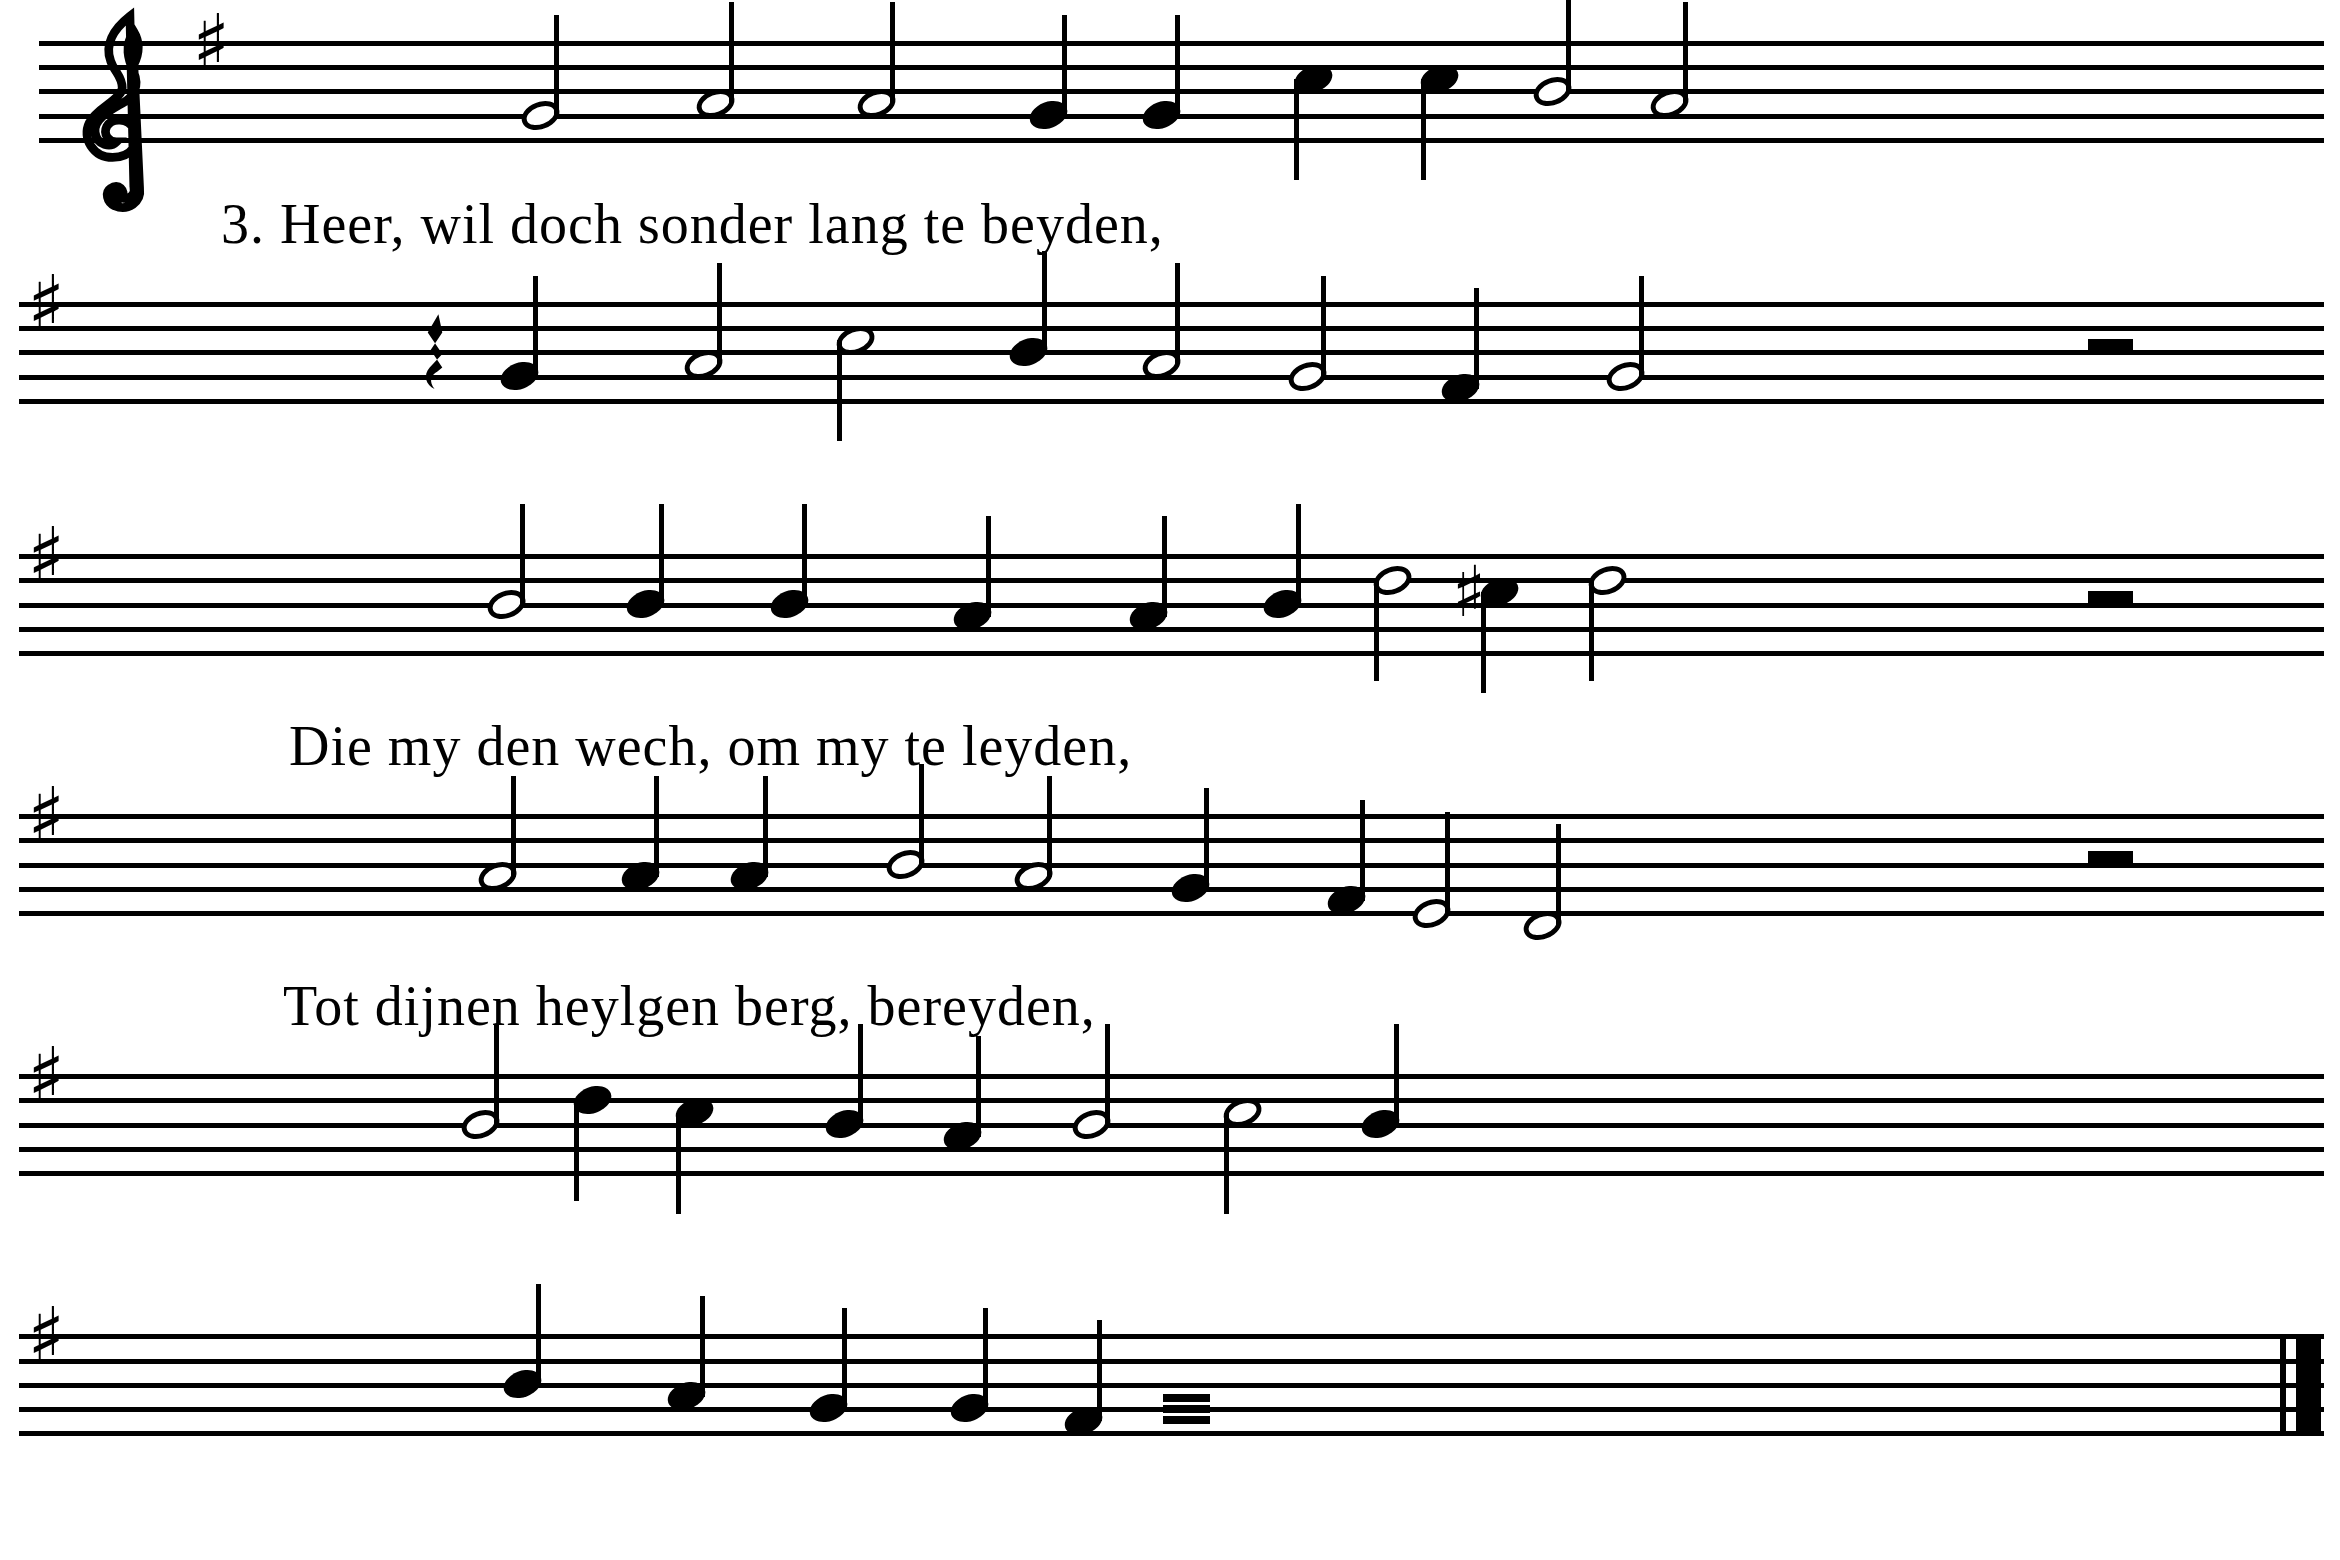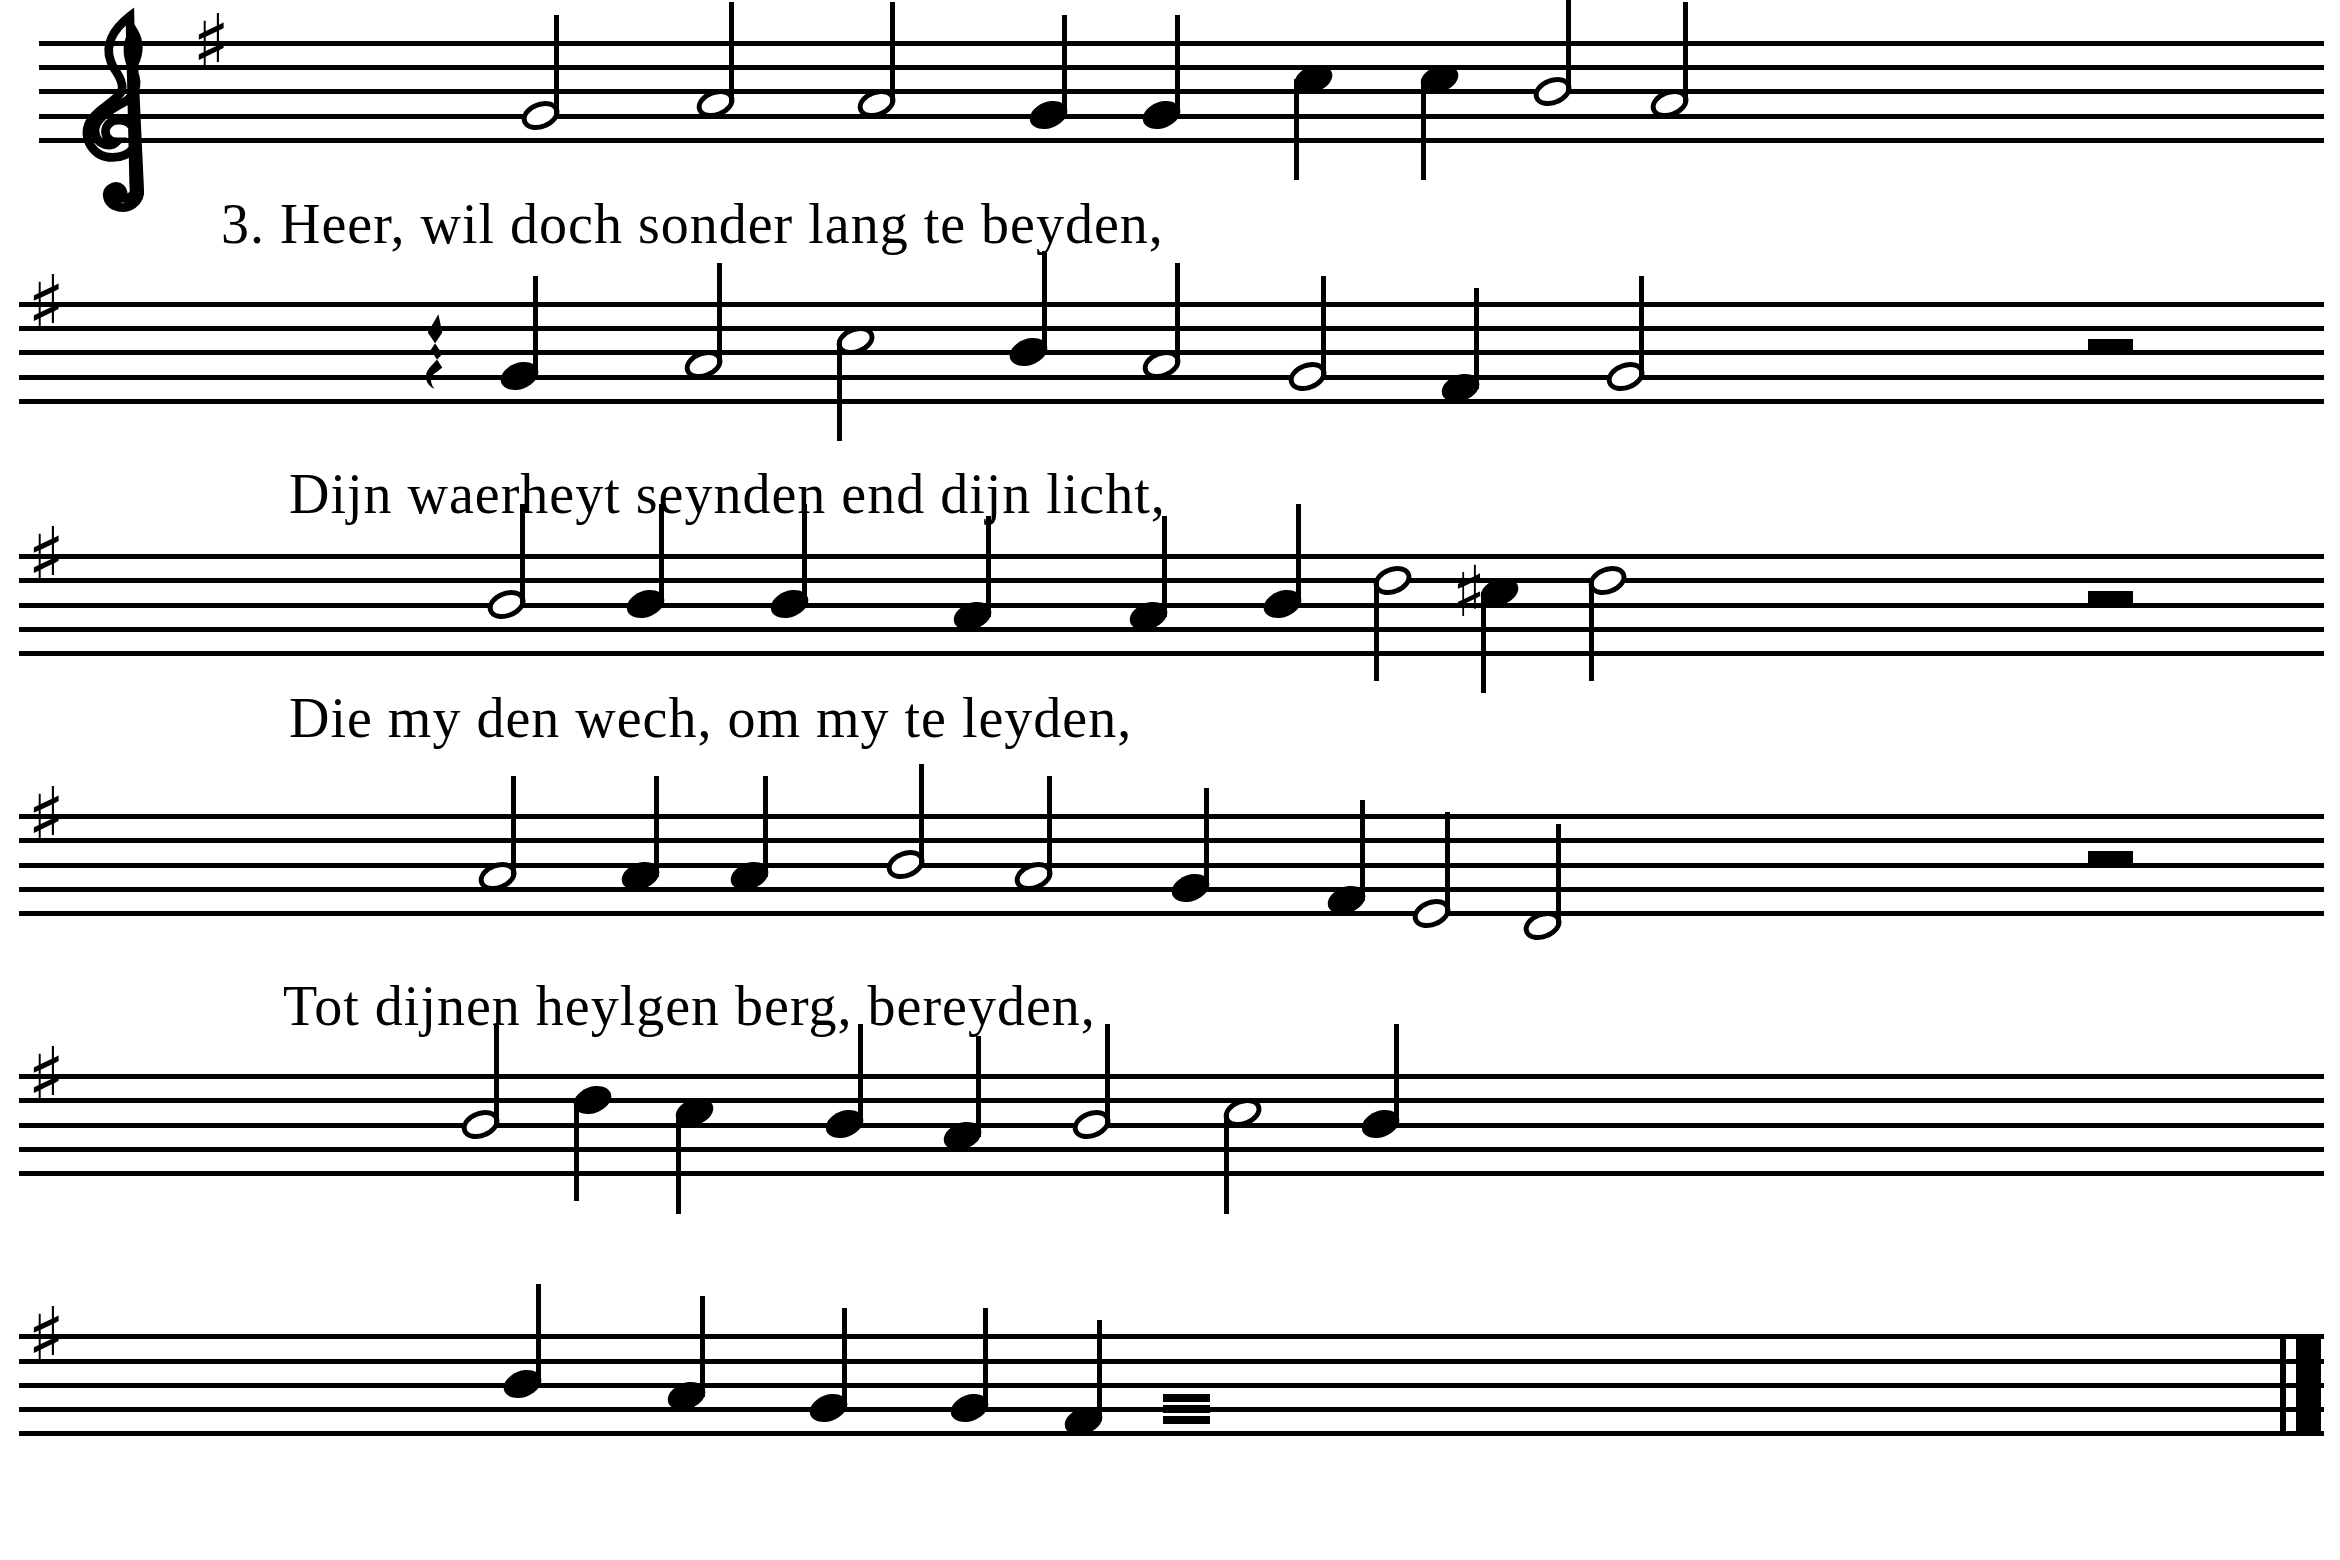--- a/index.html
+++ b/index.html
@@ -74,21 +74,20 @@
     <div class="notehead half" style="left: 1288px; top: 363px;"></div>
     <div class="stem" style="left: 1321px; top: 276px; height: 101px;"></div>
     <div class="notehead quarter" style="left: 1441px; top: 375px;"></div>
     <div class="stem" style="left: 1474px; top: 288px; height: 101px;"></div>
     <div class="notehead half" style="left: 1606px; top: 363px;"></div>
     <div class="stem" style="left: 1639px; top: 276px; height: 101px;"></div>
     <svg width="33" height="82" viewBox="0 0 34 84" style="left: 419px; top: 311px;">
       <path d="M20 3 L9 22 L24 44 L11 58 C 4 66 7 76 16 80 C 10 72 12 66 19 62 L 24 58 L 12 40 L 24 22 Z" fill="#000"></path>
     </svg>
     <div class="half-rest" style="left: 2088px; top: 339px;"></div>
-    <div class="lyric" style="left: 289px; top: 462px;">Dijn waerheyt seynden end dijn licht,</div>
     <div class="staff-line" style="left: 19.4px; top: 554px; width: 2305px;"></div>
     <div class="staff-line" style="left: 19.4px; top: 578px; width: 2305px;"></div>
     <div class="staff-line" style="left: 19.4px; top: 603px; width: 2305px;"></div>
     <div class="staff-line" style="left: 19.4px; top: 627px; width: 2305px;"></div>
     <div class="staff-line" style="left: 19.4px; top: 651px; width: 2305px;"></div>
     <div class="sharp-glyph" style="left: 27px; top: 517px;">♯</div>
     <div class="notehead half" style="left: 487px; top: 591px;"></div>
     <div class="stem" style="left: 520px; top: 504px; height: 101px;"></div>
     <div class="notehead quarter" style="left: 626px; top: 591px;"></div>
     <div class="stem" style="left: 659px; top: 504px; height: 101px;"></div>
@@ -101,21 +100,21 @@
     <div class="notehead quarter" style="left: 1263px; top: 591px;"></div>
     <div class="stem" style="left: 1296px; top: 504px; height: 101px;"></div>
     <div class="notehead half" style="left: 1373px; top: 567px;"></div>
     <div class="stem" style="left: 1374px; top: 580px; height: 101px;"></div>
     <div class="sharp-glyph accidental" style="left: 1452px; top: 557px;">♯</div>
     <div class="notehead quarter" style="left: 1480px; top: 579px;"></div>
     <div class="stem" style="left: 1481px; top: 592px; height: 101px;"></div>
     <div class="notehead half" style="left: 1588px; top: 567px;"></div>
     <div class="stem" style="left: 1589px; top: 580px; height: 101px;"></div>
     <div class="half-rest" style="left: 2088px; top: 591px;"></div>
-    <div class="lyric" style="left: 289px; top: 686px;">Die my den wech, om my te leyden,</div>
+    <div class="lyric" style="left: 289px; top: 714px;">Die my den wech, om my te leyden,</div>
     <div class="staff-line" style="left: 19.4px; top: 814px; width: 2305px;"></div>
     <div class="staff-line" style="left: 19.4px; top: 838px; width: 2305px;"></div>
     <div class="staff-line" style="left: 19.4px; top: 863px; width: 2305px;"></div>
     <div class="staff-line" style="left: 19.4px; top: 887px; width: 2305px;"></div>
     <div class="staff-line" style="left: 19.4px; top: 911px; width: 2305px;"></div>
     <div class="sharp-glyph" style="left: 27px; top: 777px;">♯</div>
     <div class="notehead half" style="left: 478px; top: 863px;"></div>
     <div class="stem" style="left: 511px; top: 776px; height: 101px;"></div>
     <div class="notehead quarter" style="left: 621px; top: 863px;"></div>
     <div class="stem" style="left: 654px; top: 776px; height: 101px;"></div>

